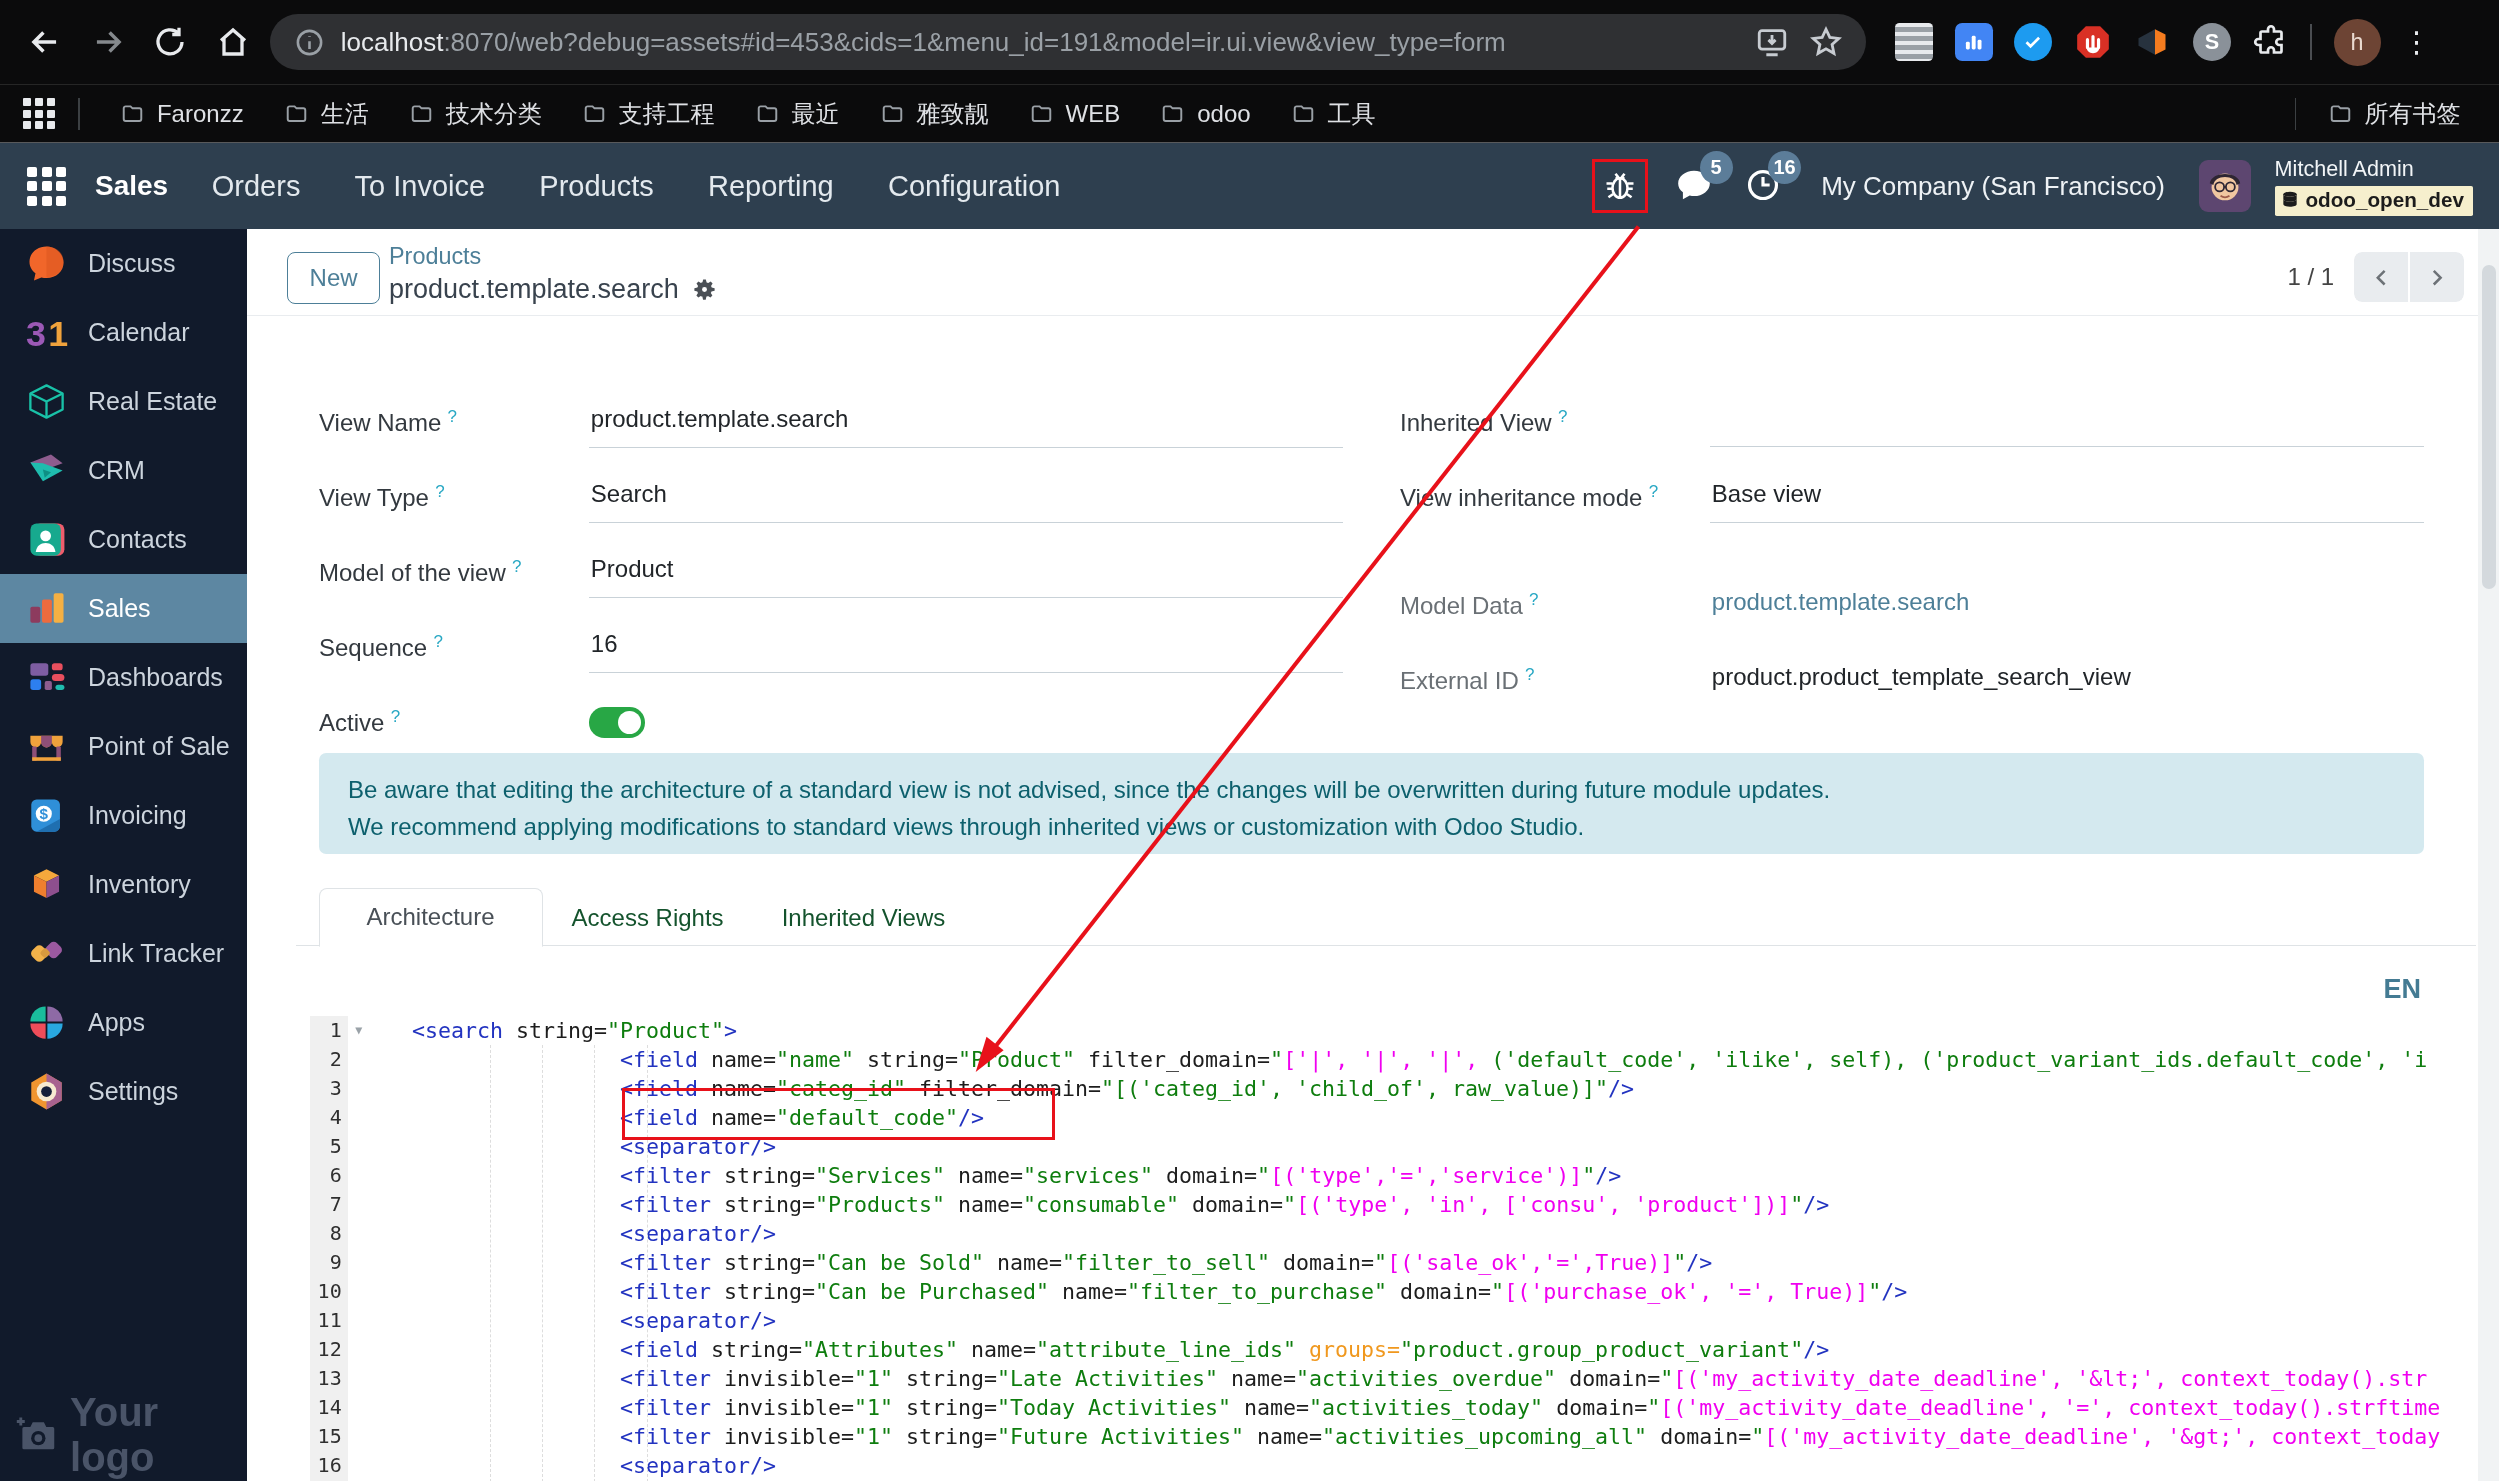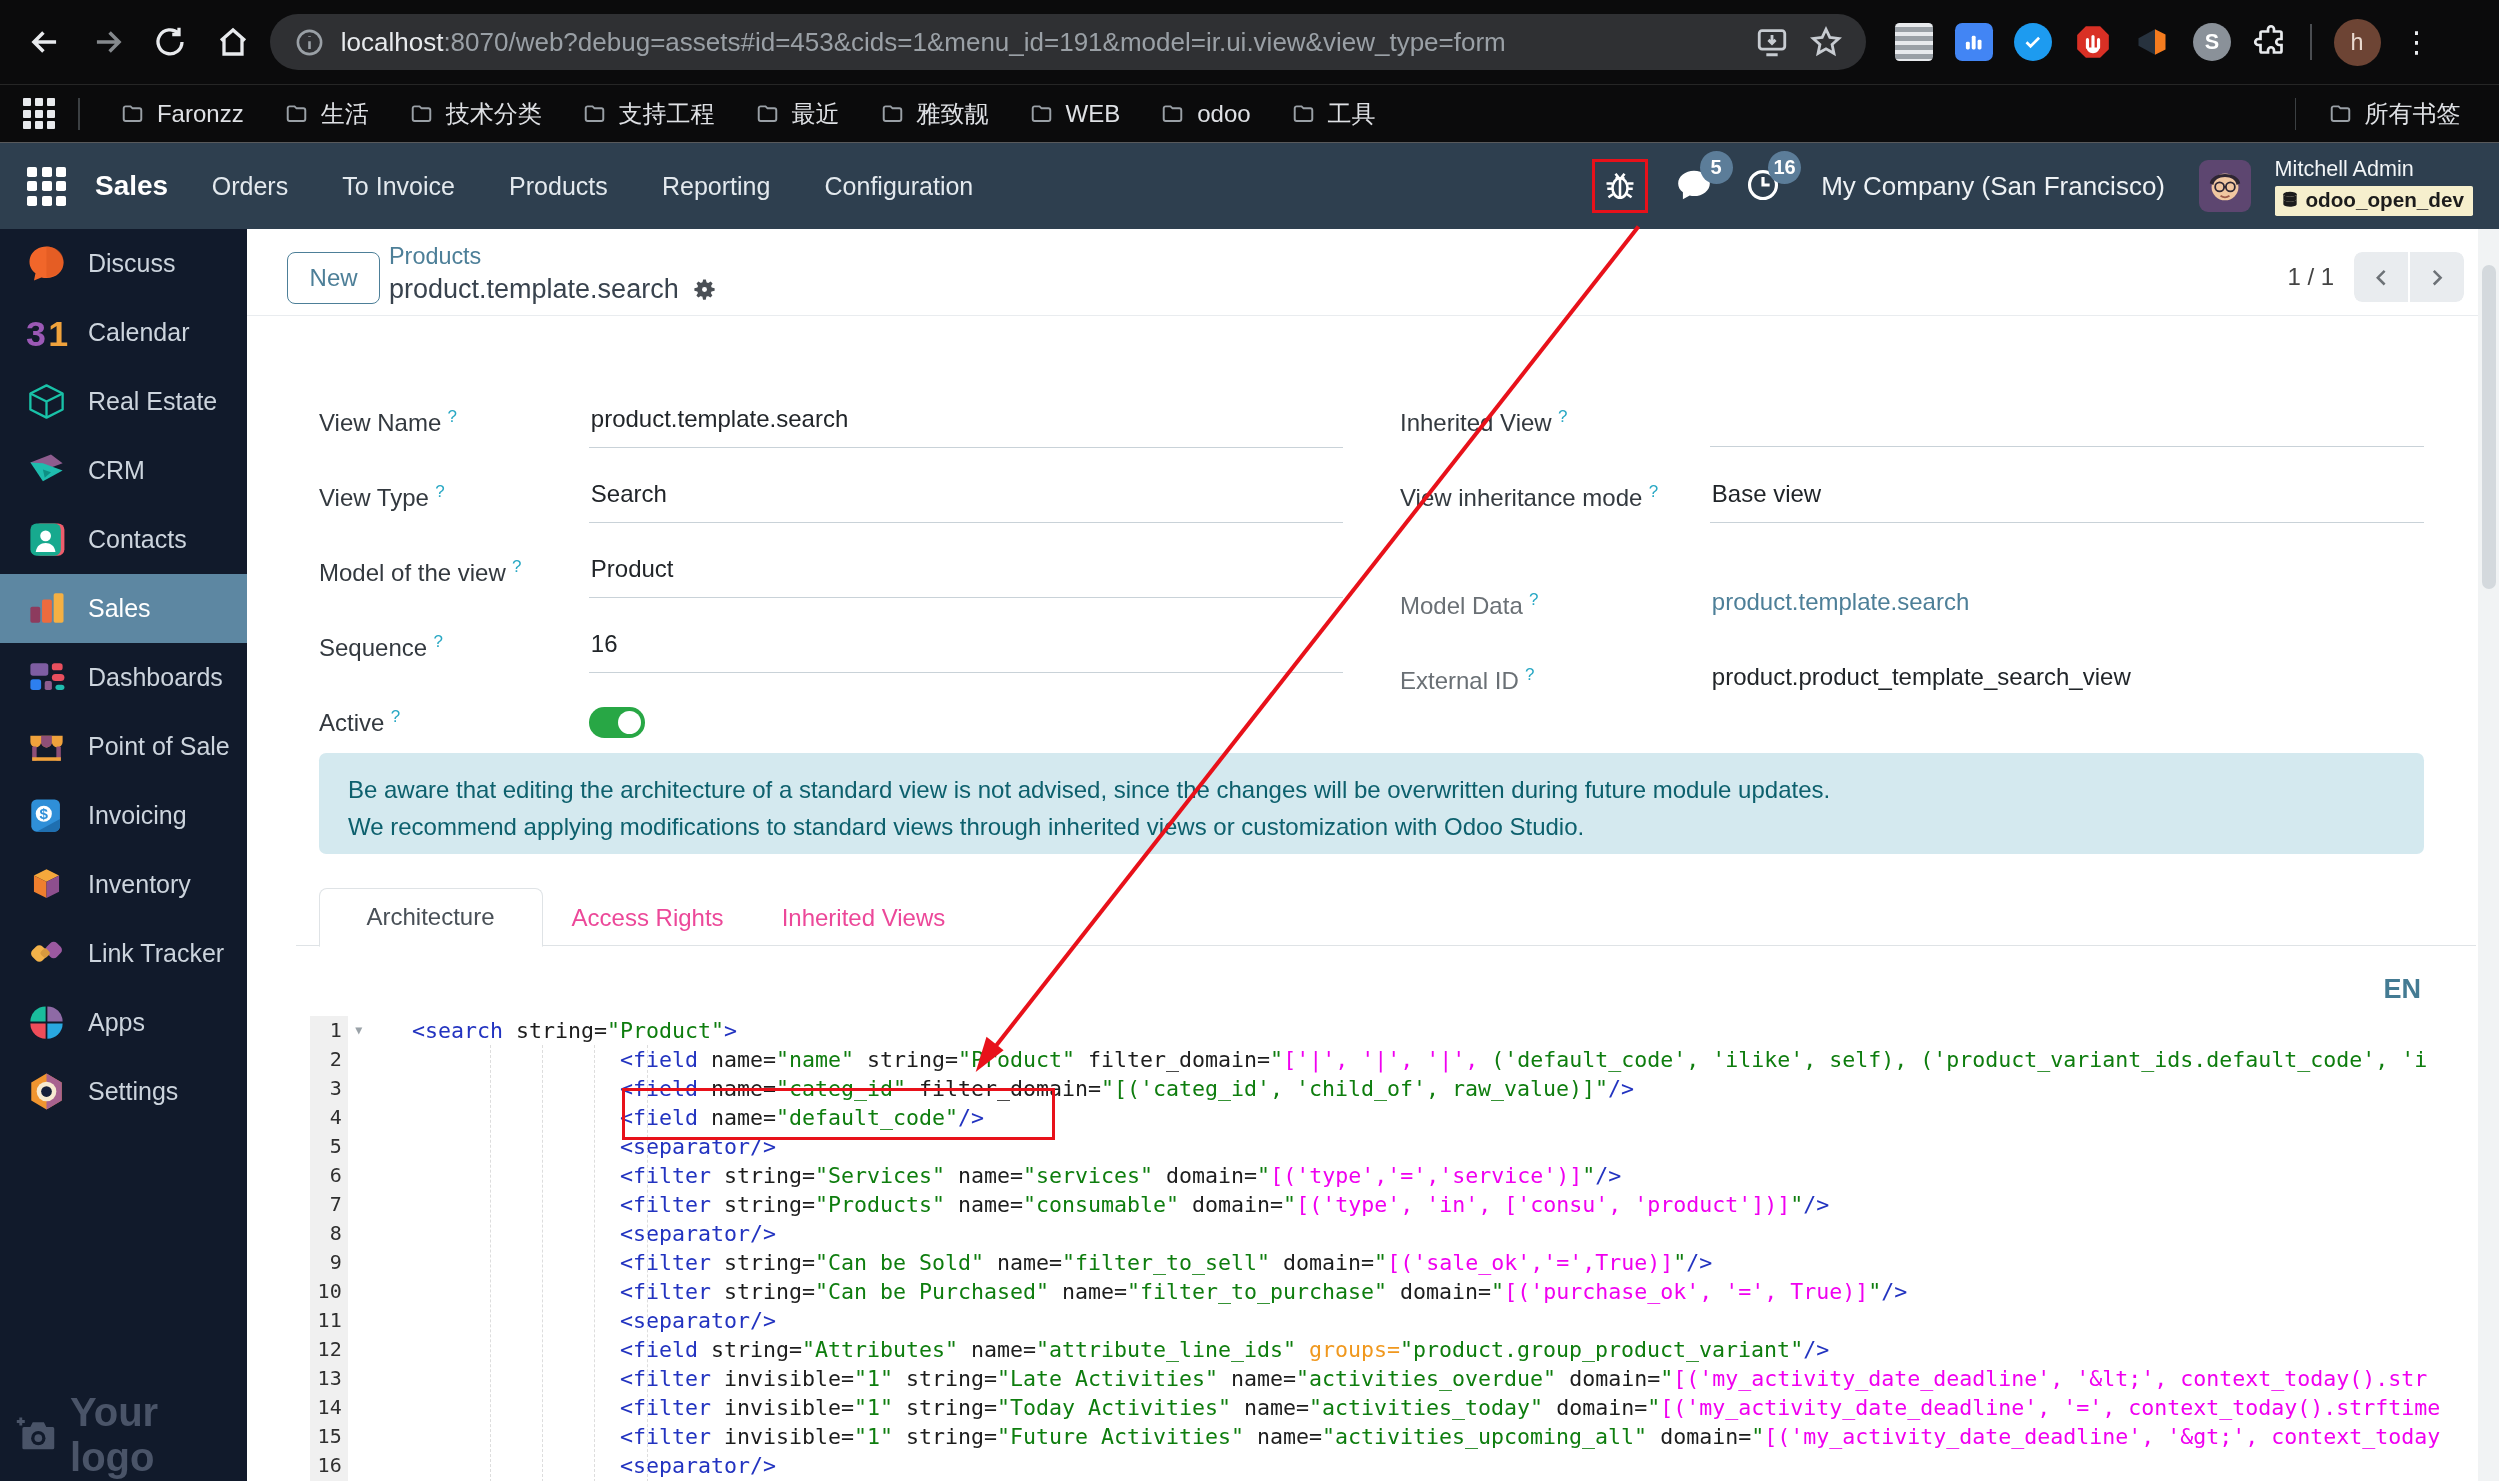--- a/index.html
+++ b/index.html
@@ -26,21 +26,21 @@
   .bm-right { margin-left:auto; display:flex; align-items:center; }
   .grid9 { display:grid; grid-template-columns:repeat(3,8px); grid-template-rows:repeat(3,8px); gap:3.6px; }
   .grid9 i { background:#e8eaed; border-radius:0.9px; }
   .bm-div { width:1.8px; height:32px; background:#3c4043; margin:0 14.4px; }
 
   
   .odoo-nav { height:86px; background:#2e3f4f; display:flex; align-items:center; padding:0 27px; color:#e3e9ee; }
   .waffle { display:grid; grid-template-columns:repeat(3,10px); grid-template-rows:repeat(3,10px); gap:4.5px; margin-right:29px; }
   .waffle i { background:#fff; border-radius:1.8px; }
   .app-name { font-size:28px; font-weight:bold; color:#fff; margin-right:40px; }
-  .nav-menu { display:flex; gap:47px; font-size:25px; }
+  .nav-menu { display:flex; gap:47px; font-size:29px; }
   .nav-menu .mi { padding:7.2px 3.6px; cursor:default; }
   .nav-right { margin-left:auto; display:flex; align-items:center; gap:23.4px; }
   .icon-badge { position:relative; padding:3.6px; }
   .badge { position:absolute; top:-10.8px; right:-16px; background:#5c7d99; color:#fff; font-size:20px; font-weight:bold; min-width:33px; height:33px; border-radius:17px; display:flex; align-items:center; justify-content:center; padding:0 5.4px; }
   .debug-highlight { border:3.6px solid #e8111a; padding:4.5px 7.2px; }
   .company { font-size:26px; color:#eef2f5; margin:0 10.8px 0 12.6px; white-space:nowrap; }
   .avatar { width:52px; height:52px; border-radius:9px; overflow:hidden; flex:0 0 auto; }
   .user-block { display:flex; flex-direction:column; gap:3.6px; }
   .user-name { font-size:21.6px; color:#f2f5f7; }
   .db-badge { background:#f6efcd; color:#1c1c1c; font-size:20.7px; font-weight:bold; padding:2.7px 9px 3.6px 5.4px; display:flex; align-items:center; gap:5.4px; border-radius:1.8px; }
@@ -82,21 +82,21 @@
   .o-link { font-size:24px; color:#4d7f98; padding:4.5px 1.8px; display:inline-block; }
   .o-ro { font-size:24px; color:#212529; padding:4.5px 1.8px; display:inline-block; }
   .o-toggle { width:56px; height:31px; border-radius:15.3px; background:#28a745; position:relative; margin-top:7.2px; }
   .o-toggle .knob { position:absolute; top:3.6px; right:3.6px; width:23.4px; height:23.4px; border-radius:50%; background:#fff; }
 
   
   .alert-info { position:absolute; top:524px; left:72px; right:76px; height:101px; background:#d4e9ef; border-radius:7.2px; color:#0d606d; font-size:24px; padding:18px 29px; line-height:1.55; }
 
   
   .tabs-row { position:absolute; top:656px; left:49px; right:24px; height:61px; border-bottom:1.8px solid #dfe3e6; display:flex; align-items:flex-end; padding-left:22.5px; }
-  .tab { font-size:24px; padding:14.4px 29px; margin-bottom:-1.8px; color:#ec4899; }
+  .tab { font-size:24px; padding:14.4px 29px; margin-bottom:-1.8px; color:#14532d; }
   .tab.active { color:#495057; background:#fff; border:1.8px solid #dfe3e6; border-bottom:1.8px solid #fff; border-radius:8px 8px 0 0; padding:14.4px 47px; }
   .lang-badge { position:absolute; top:745px; right:79px; font-size:27px; font-weight:bold; color:#447b93; }
 
   
   .editor { position:absolute; top:787px; left:63px; right:32px; bottom:0; display:flex; overflow:hidden; font-family:"DejaVu Sans Mono",monospace; }
   .gutter { width:38px; flex:0 0 auto; background:#f0f0f0; }
   .gut-row { height:29px; line-height:29px; font-size:20px; color:#2f2f2f; text-align:right; padding-right:6.3px; position:relative; }
   .gut-row .fold { position:absolute; right:-14.4px; top:0; font-size:11.7px; color:#9aa2a8; }
   .code-col { flex:1; position:relative; padding-left:64px; overflow:hidden; }
   .iguide { position:absolute; top:29px; bottom:0; border-left:0.9px dashed #ddd; }

